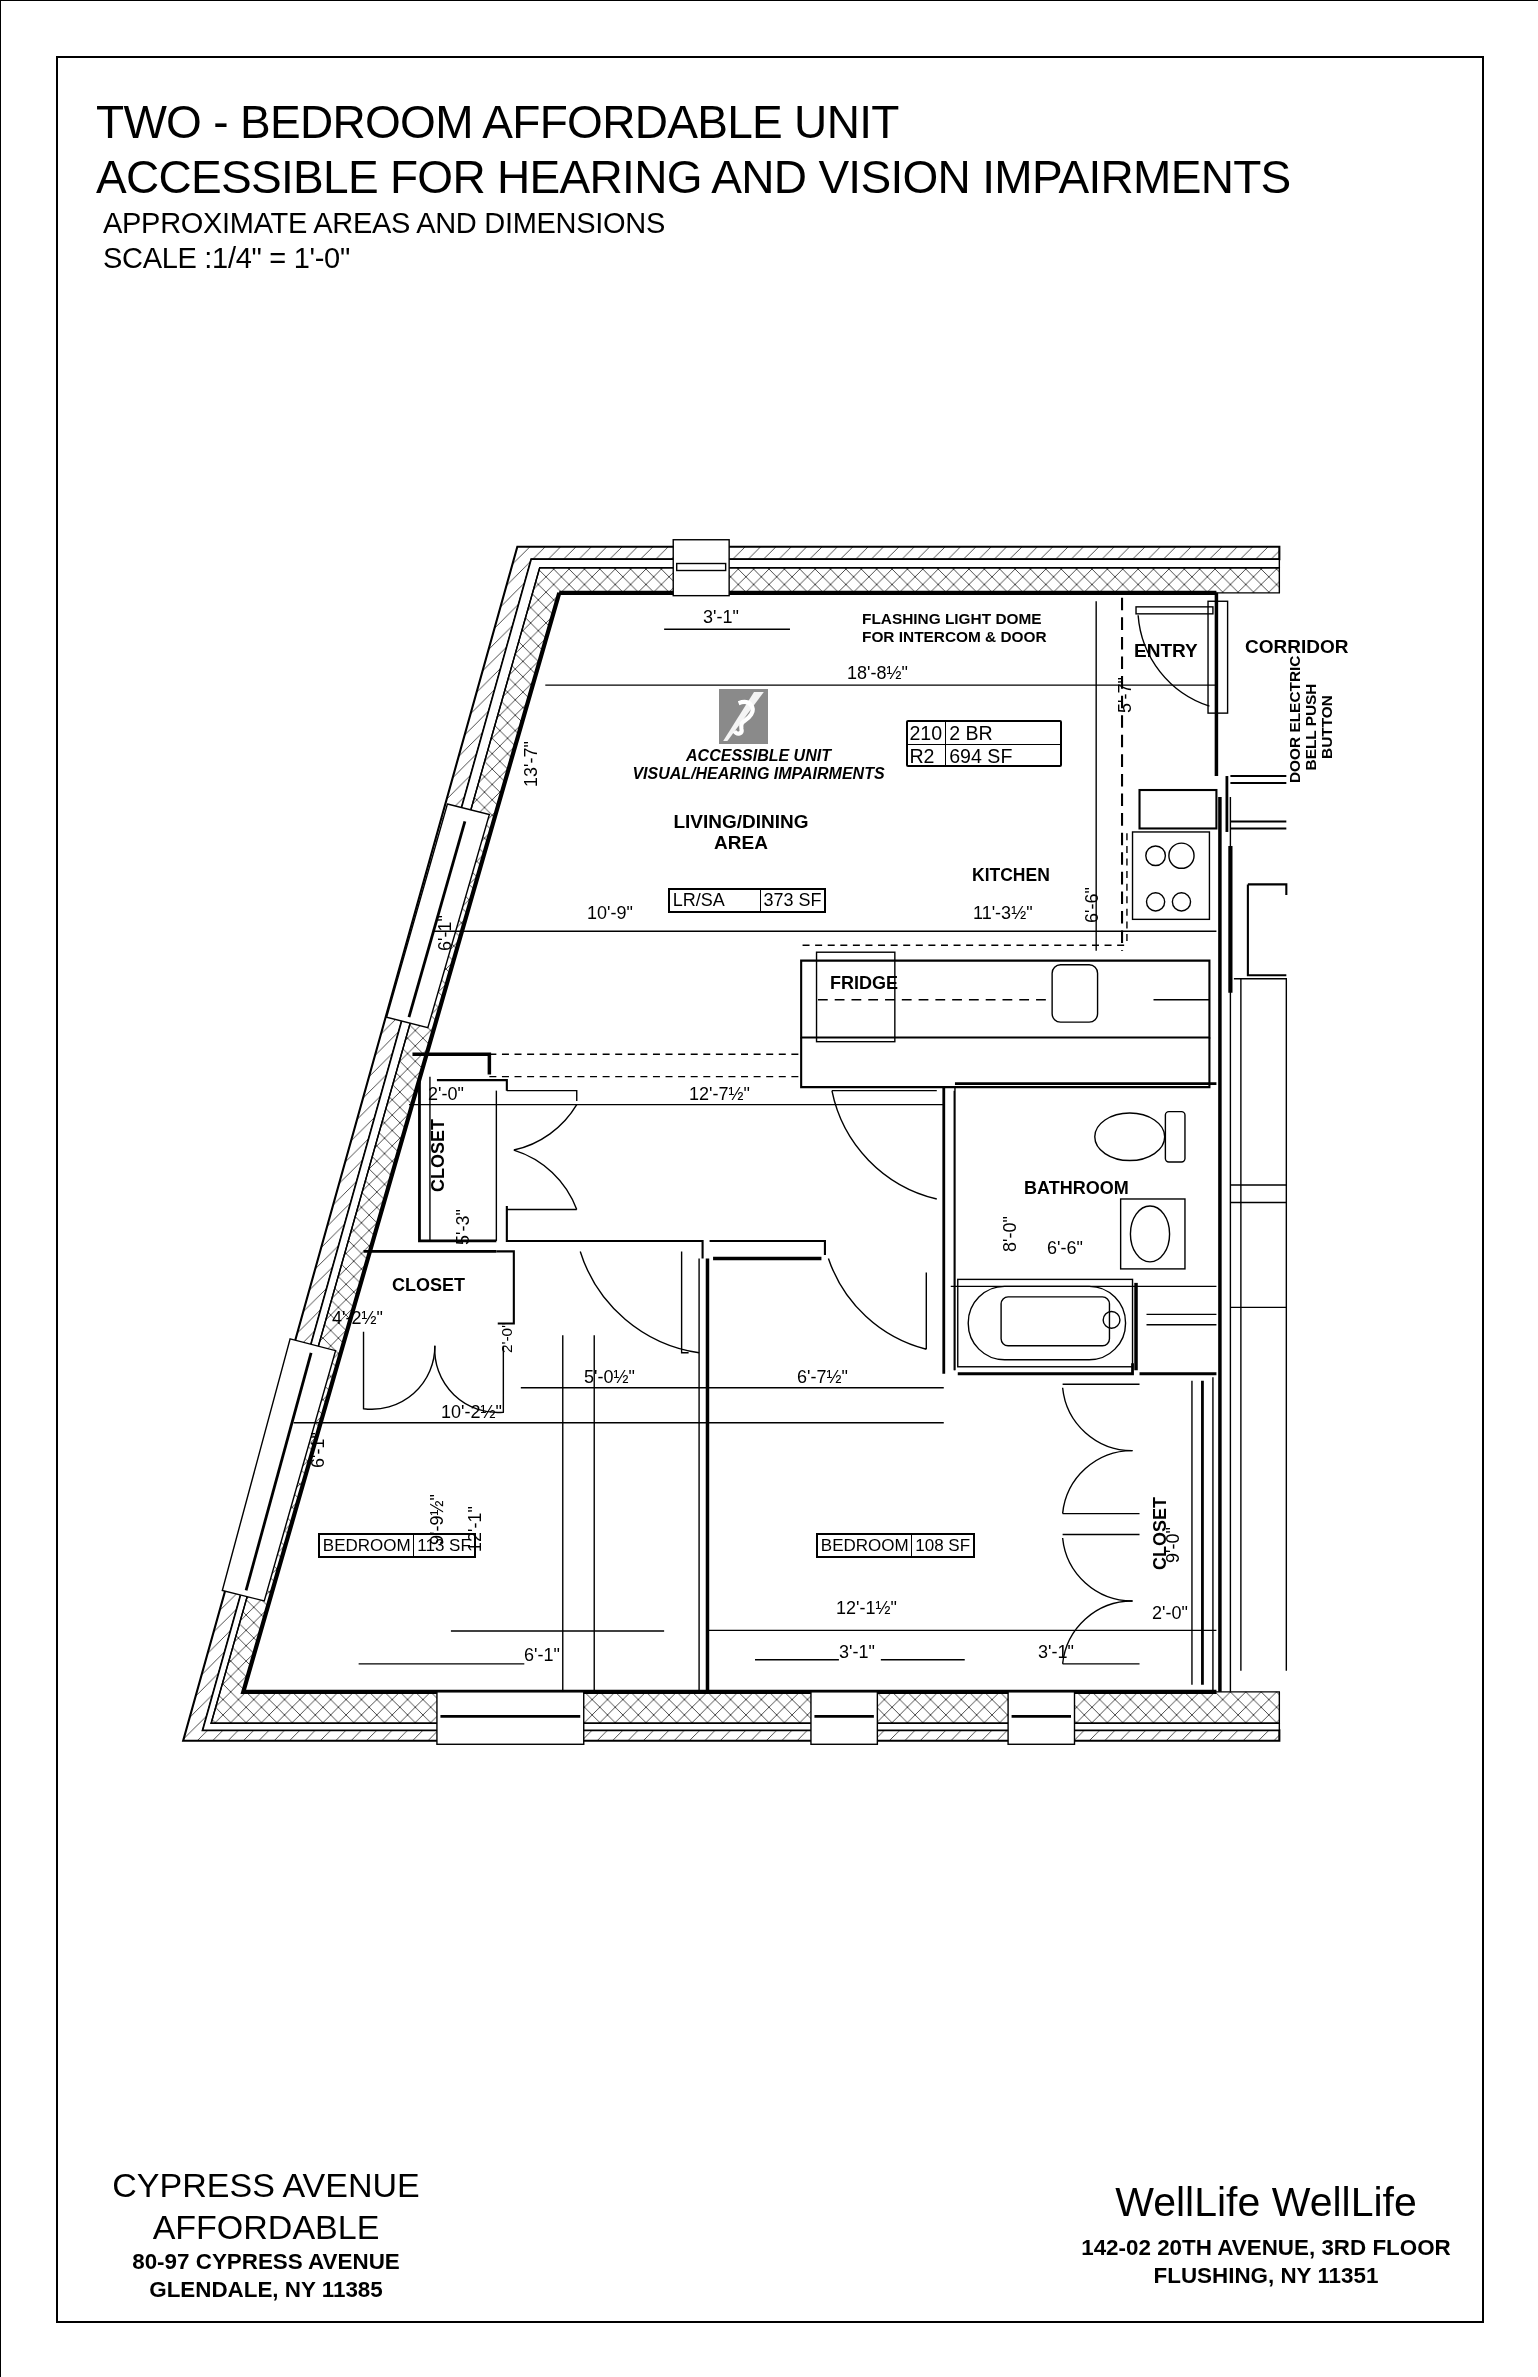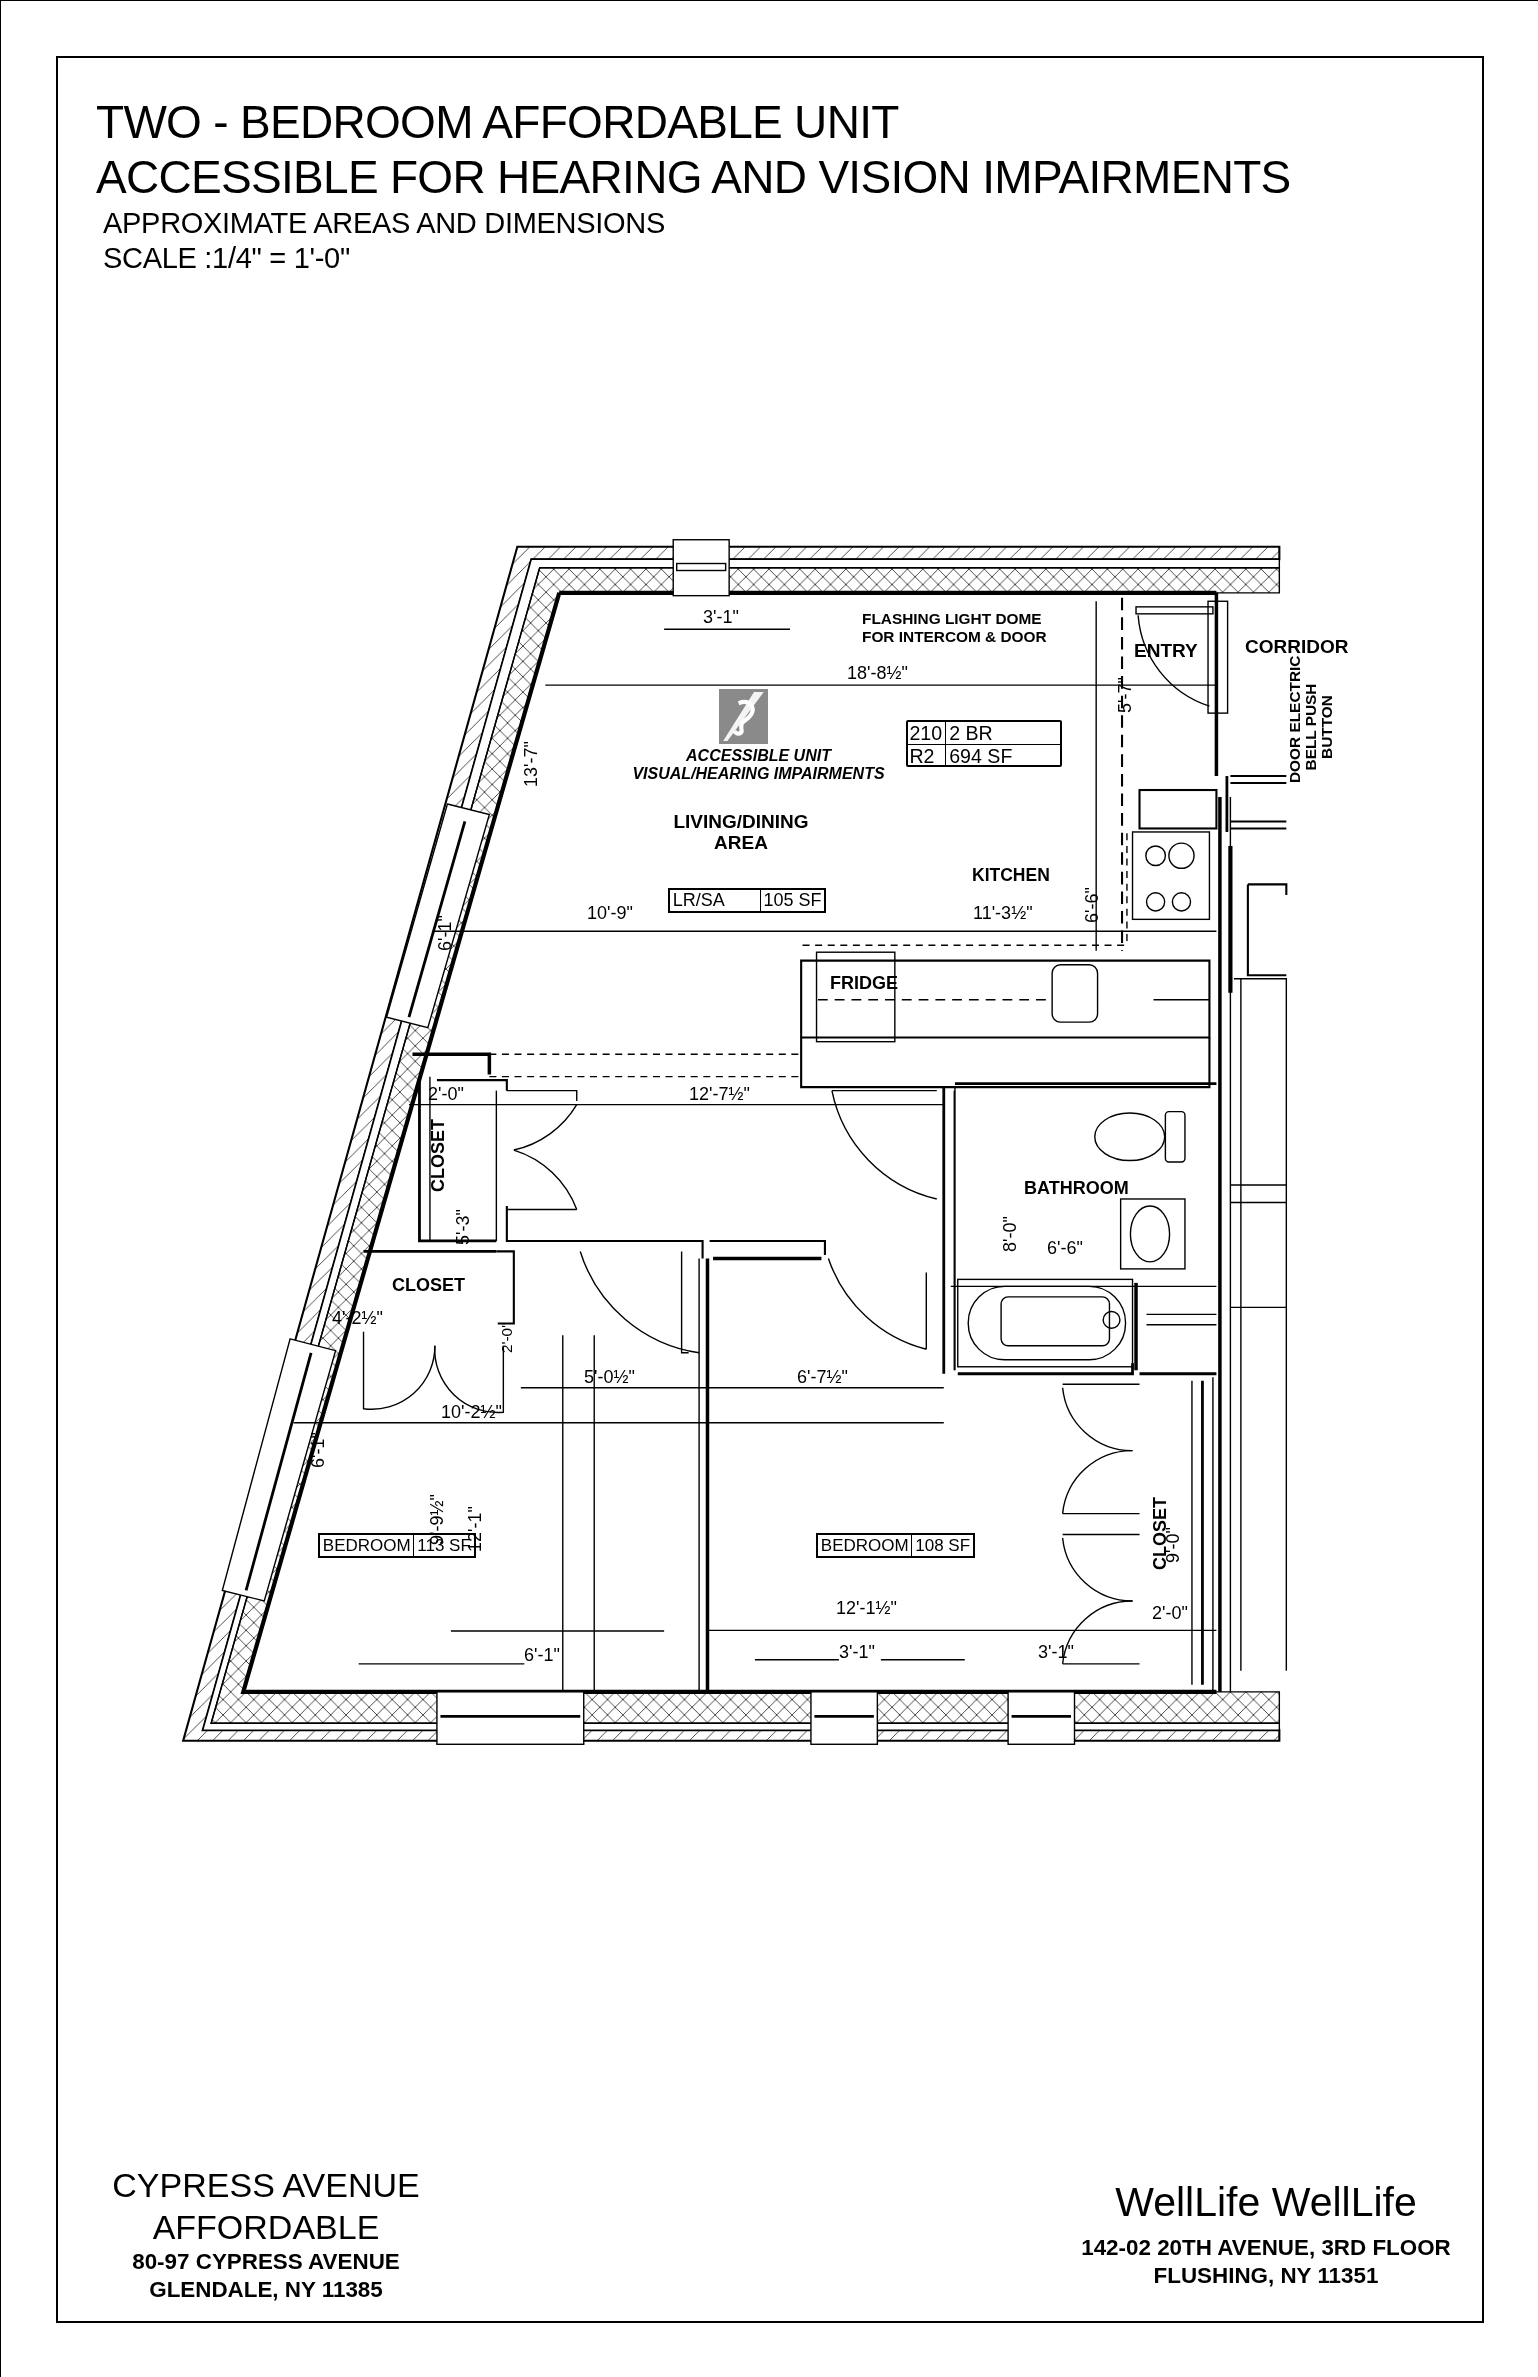--- a/index.html
+++ b/index.html
@@ -224,21 +224,21 @@
       <span class="c2">694 SF</span>
     </div>
 </div>
 
 <div class="lbl" style="left:671px;top:811px;font-size:19px;text-align:center;width:140px;line-height:21px;">
   <div>LIVING/DINING</div>
   <div>AREA</div>
 </div>
 <div class="tag" style="left:668px;top:856px;margin-top:32px;">
   <span style="width:84px">LR/SA</span>
-  <span>105 SF</span>
+  <span>373 SF</span>
 </div>
 
 <div class="lbl" style="left:1134px;top:640px;font-size:19px;">ENTRY</div>
 <div class="lbl" style="left:1245px;top:636px;font-size:19px;">CORRIDOR</div>
 <div class="lbl vert" style="left:1287px;top:783px;font-size:15.4px;line-height:16px;text-align:center;width:112px;">
   <div>DOOR ELECTRIC</div>
   <div>BELL PUSH</div>
   <div>BUTTON</div>
 </div>
 

